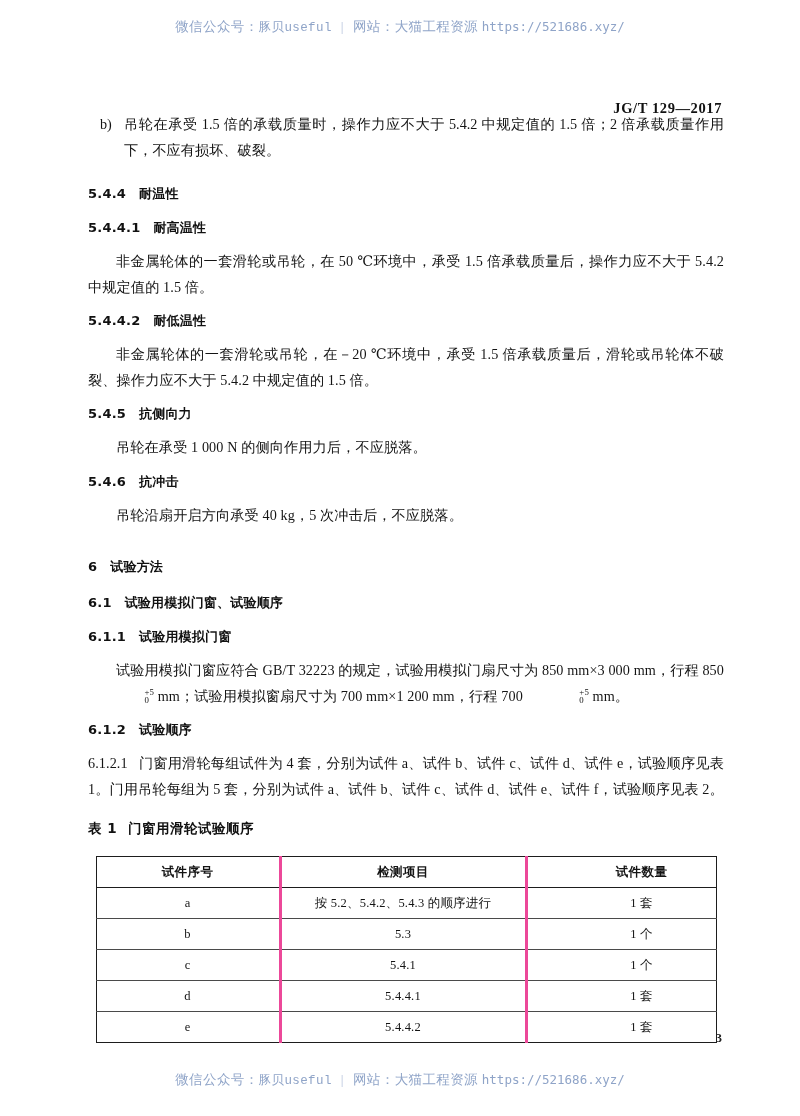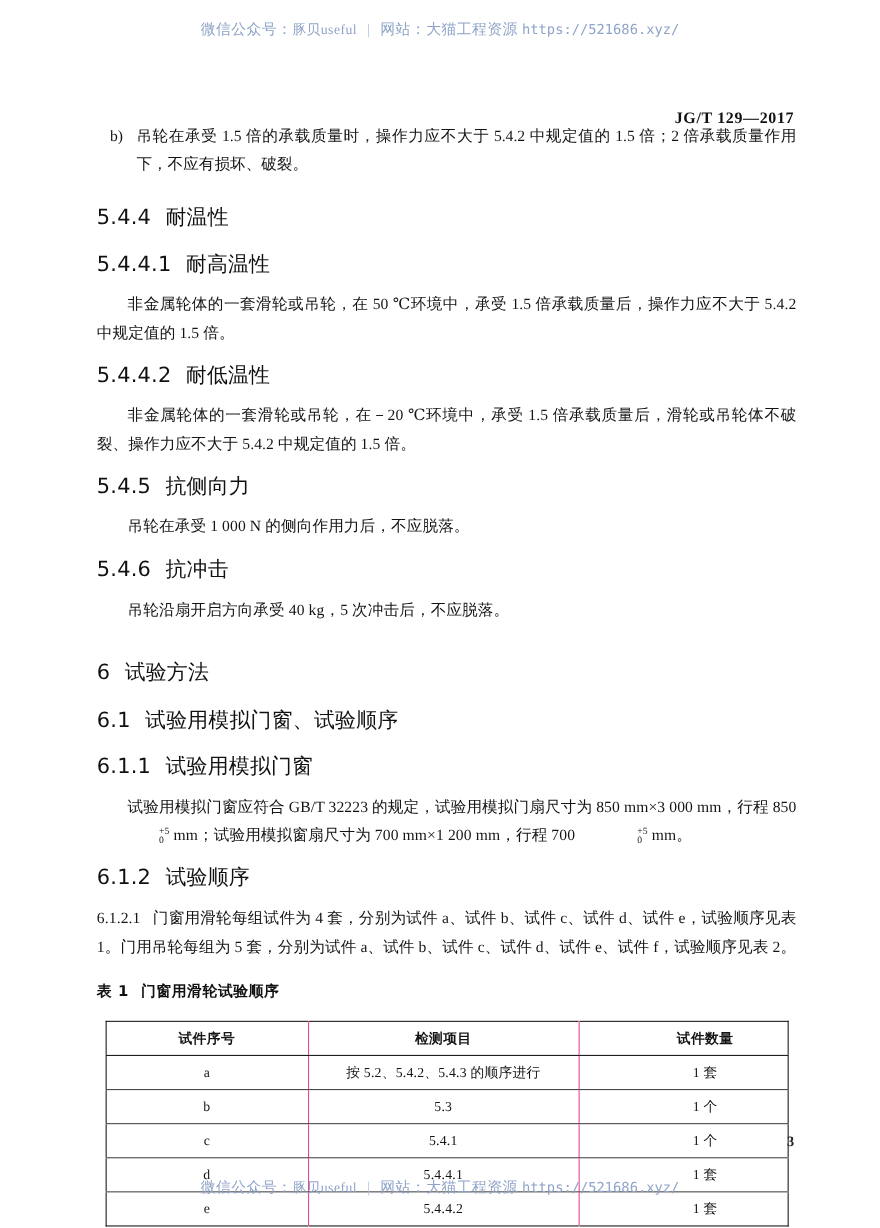--- a/index.html
+++ b/index.html
@@ -40,21 +40,21 @@
     display: inline-block;
     margin: 0 9px;
     color: #b4c2db;
   }
   .watermark .wm-url {
     font-family: "DejaVu Sans Mono", "Liberation Mono", monospace;
     font-size: 12.5px;
     letter-spacing: 0;
   }
   .watermark .wm-lat {
-    font-family: Liberation Serif, serif;
+    font-family: Liberation Mono, monospace;
     font-size: 12.5px;
   }
 
   
   .std-header {
     position: absolute;
     top: 100px;
     right: 78px;
     font-family: "Liberation Serif", "DejaVu Serif", serif;
     font-weight: bold;
@@ -66,22 +66,22 @@
   
   .content {
     position: absolute;
     left: 88px;
     top: 112px;
     width: 636px;
   }
 
   h4.heading {
     font-family: "DejaVu Sans", "Liberation Sans", sans-serif;
-    font-weight: normal;
-    font-size: 19px;
+    font-weight: bold;
+    font-size: 13px;
     color: #111;
     margin: 0;
     letter-spacing: 0.2px;
   }
   .h-num { display: inline-block; }
   .h-gap { display: inline-block; width: 13px; }
 
   p.para {
     margin: 0;
     font-size: 14.2px;
@@ -154,21 +154,21 @@
     table-layout: fixed;
     border: 1.6px solid #1d1d1d;
     margin-top: 18px;
   }
   table.seq-table col.c1 { width: 184px; }
   table.seq-table col.c2 { width: 246px; }
   table.seq-table col.c3 { width: 190px; }
 
   table.seq-table th,
   table.seq-table td {
-    border-right: 1px solid #ec4899;
+    border-right: 3px solid #ec4899;
     border-bottom: 1px solid #4a4a4a;
     text-align: center;
     vertical-align: middle;
     height: 28px;
     color: #141414;
   }
   table.seq-table th:last-child,
   table.seq-table td:last-child { border-right: none; padding-left: 41px; }
   table.seq-table tr:last-child td { border-bottom: none; }
 

